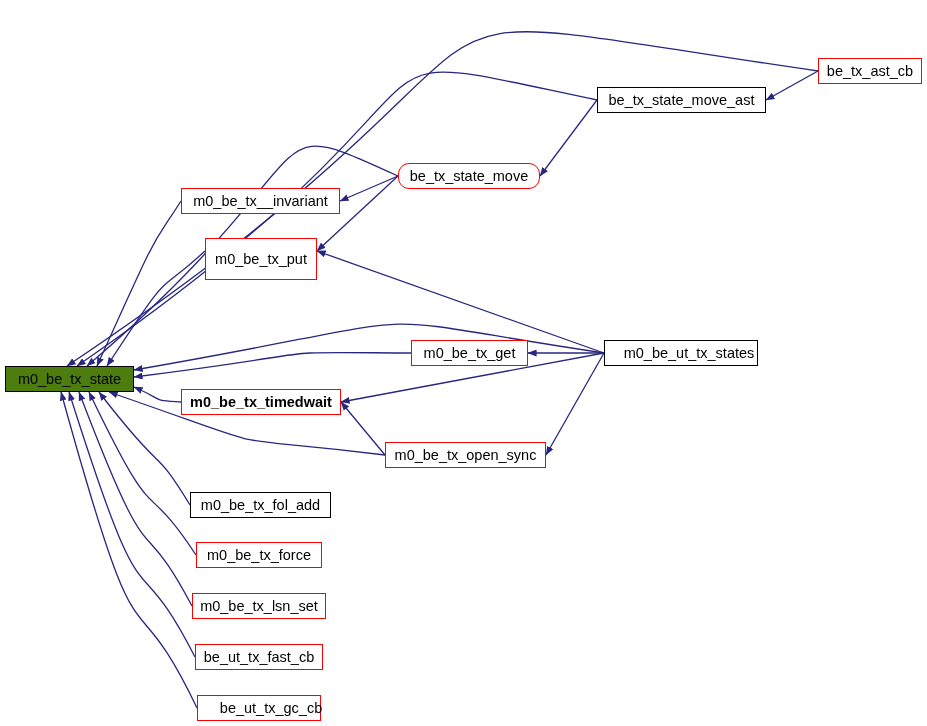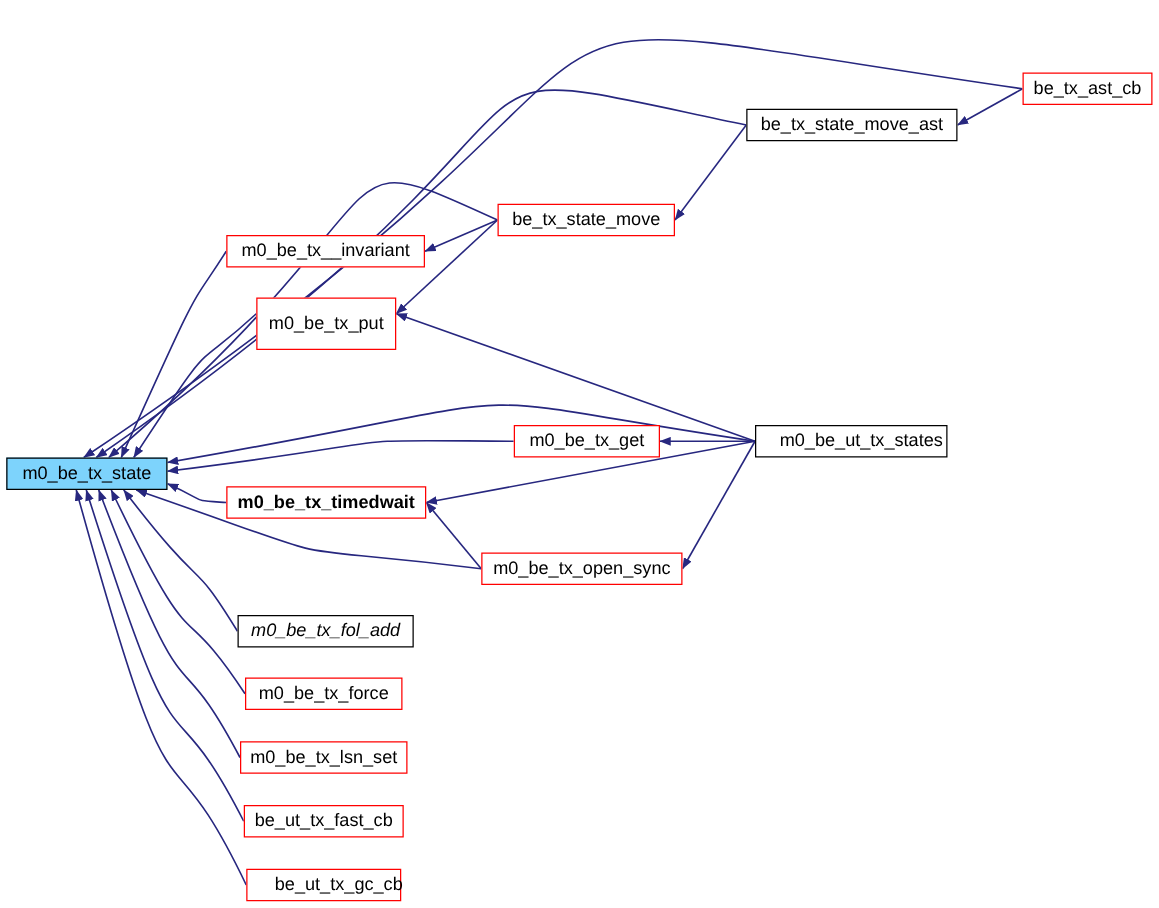--- a/index.html
+++ b/index.html
@@ -34,21 +34,21 @@
     color: #000000;
     line-height: 1;
     white-space: nowrap;
     letter-spacing: 0px;
   }
   .graph-node.black-border {
     border-color: #000000;
   }
   .graph-node.root-node {
     border-color: #000000;
-    background: #7dd3fc;
+    background: #4d7c0f;
   }
   .node-label {
     pointer-events: none;
   }
 </style>
 </head>
 <body>
 
 <div id="graph-canvas">
 
@@ -91,36 +91,36 @@
       </div>
       <div class="graph-node" style="left: 181px; top: 188px; width: 159px; height: 26px;">
         <span class="node-label">m0_be_tx__invariant</span>
       </div>
       <div class="graph-node" style="left: 205px; top: 238px; width: 112px; height: 42px; justify-content: center;">
         <span class="node-label">m0_be_tx_put</span>
       </div>
       <div class="graph-node" style="left: 181px; top: 389px; width: 160px; height: 26px; font-weight: bold;">
         <span class="node-label">m0_be_tx_timedwait</span>
       </div>
-      <div class="graph-node black-border" style="left: 190px; top: 492px; width: 141px; height: 26px; font-style: italic;">
+      <div class="graph-node black-border" style="left: 190px; top: 492px; width: 141px; height: 26px;">
         <span class="node-label">m0_be_tx_fol_add</span>
       </div>
       <div class="graph-node" style="left: 196px; top: 542px; width: 126px; height: 26px;">
         <span class="node-label">m0_be_tx_force</span>
       </div>
       <div class="graph-node" style="left: 192px; top: 593px; width: 134px; height: 26px;">
         <span class="node-label">m0_be_tx_lsn_set</span>
       </div>
       <div class="graph-node" style="left: 195px; top: 644px; width: 128px; height: 26px;">
         <span class="node-label">be_ut_tx_fast_cb</span>
       </div>
       <div class="graph-node" style="left: 197px; top: 695px; width: 124px; height: 26px; padding-left: 24px;">
         <span class="node-label">be_ut_tx_gc_cb</span>
       </div>
-      <div class="graph-node" style="left: 398px; top: 163px; width: 142px; height: 26px;">
+      <div class="graph-node" style="left: 398px; top: 163px; width: 142px; height: 26px; border-radius: 11px;">
         <span class="node-label">be_tx_state_move</span>
       </div>
       <div class="graph-node" style="left: 411px; top: 340px; width: 117px; height: 26px;">
         <span class="node-label">m0_be_tx_get</span>
       </div>
       <div class="graph-node" style="left: 385px; top: 442px; width: 161px; height: 26px;">
         <span class="node-label">m0_be_tx_open_sync</span>
       </div>
       <div class="graph-node black-border" style="left: 597px; top: 87px; width: 169px; height: 26px;">
         <span class="node-label">be_tx_state_move_ast</span>

